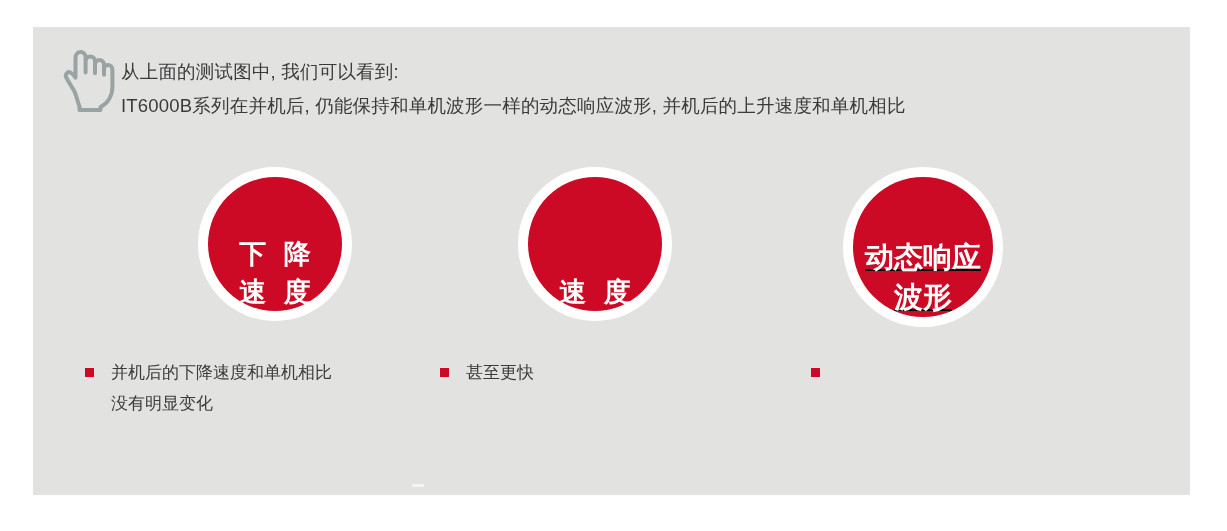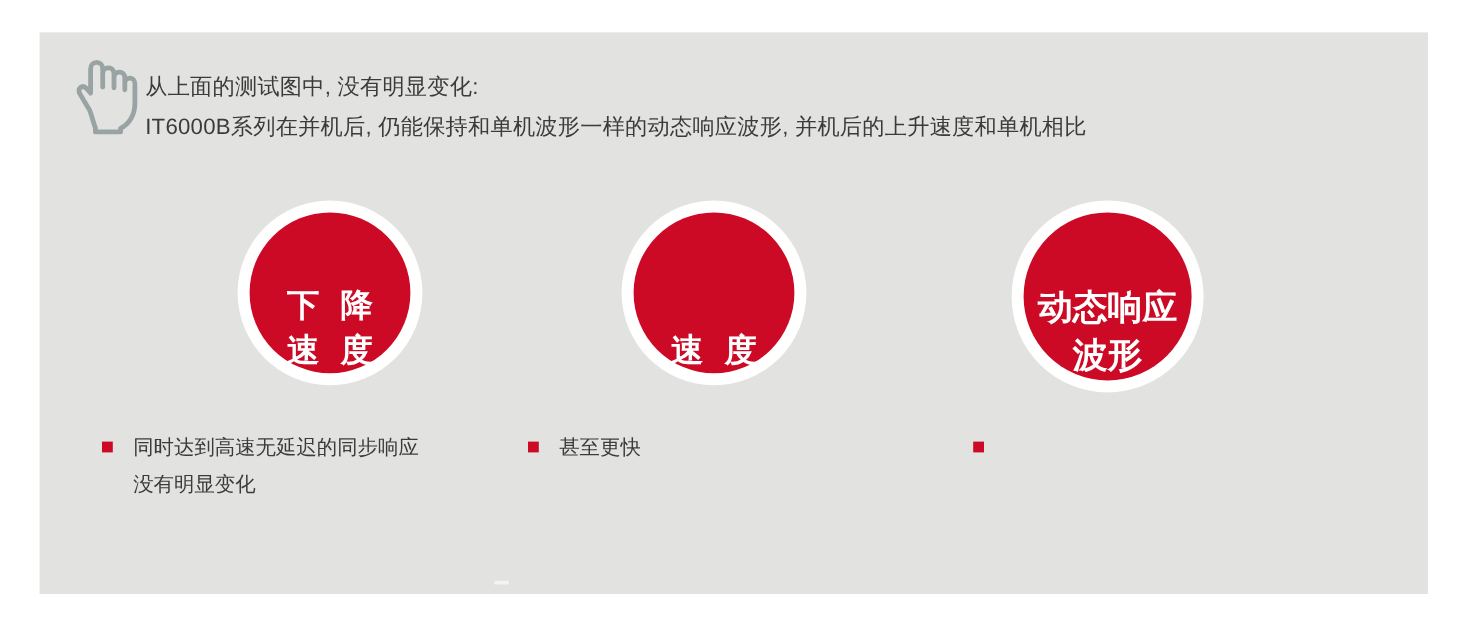--- a/index.html
+++ b/index.html
@@ -102,21 +102,21 @@
   #circle-0 .circle-inner { width: 134px; height: 134px; }
   #circle-0 .circle-line { font-size: 27px; line-height: 38px; letter-spacing: 5px; text-indent: 5px; }
 
   
   #circle-1 { left: 485px; width: 154px; height: 154px; }
   #circle-1 .circle-inner { width: 134px; height: 134px; }
   #circle-1 .circle-line { font-size: 27px; line-height: 38px; letter-spacing: 5px; text-indent: 5px; }
 
   
   #circle-2 { left: 810px; width: 160px; height: 160px; }
-  #circle-2 .circle-inner { width: 140px; height: 140px; }
+  #circle-2 .circle-inner { width: 140px; height: 140px; text-decoration: underline; }
   #circle-2 .circle-line { font-size: 29px; line-height: 40px; letter-spacing: 0px; }
 
   
   #bullets {
     position: absolute;
     left: 0;
     top: 330px;
     width: 100%;
     height: 100px;
   }
@@ -163,21 +163,21 @@
 <div id="stage">
   <div id="panel">
 
     <div id="intro">
       <div id="hand-icon">
         <svg width="58" height="64" viewBox="0 0 58 64" xmlns="http://www.w3.org/2000/svg">
           <path d="M14.5 43.5 C11.5 38.5 8.5 33.5 6.5 30 C4.5 26.5 7.5 23 10.5 24.5 C12.3 25.4 14 27.4 15.5 29.6 L15.5 9.5 C15.5 6.2 17.8 4 20.6 4 C23.4 4 25.6 6.2 25.6 9.5 L25.6 24.5 L25.6 13.5 C25.6 10.6 27.7 8.6 30.3 8.6 C32.9 8.6 35 10.6 35 13.5 L35 25.2 L35 16.8 C35 14 37 12.1 39.5 12.1 C42 12.1 44 14 44 16.8 L44 26.8 L44 21.5 C44 18.9 45.9 17.1 48.2 17.1 C50.5 17.1 52.4 18.9 52.4 21.5 L52.4 38.5 C52.4 48 47.5 55.5 40.5 59 L40.5 62 L19.5 62 L19.5 58.5 C17.8 54.5 16.5 48 14.5 43.5 Z" fill="none" stroke="#9aa3a3" stroke-width="4" stroke-linejoin="round" stroke-linecap="round"></path>
         </svg>
       </div>
       <div id="intro-lines">
-        <div class="intro-line">从上面的测试图中, 没有明显变化:</div>
+        <div class="intro-line">从上面的测试图中, 我们可以看到:</div>
         <div class="intro-line">IT6000B系列在并机后, 仍能保持和单机波形一样的动态响应波形, 并机后的上升速度和单机相比</div>
       </div>
     </div>
 
     <div id="circles">
 
       <div class="circle-wrap" id="circle-0">
         <div class="circle-inner">
           <span class="circle-line">下 降</span>
           <span class="circle-line">速 度</span>
@@ -198,21 +198,21 @@
       </div>
 
     </div>
 
     <div id="bullets">
 
       <div class="bullet-col" id="bullet-col-0">
         <div class="bullet-row">
           <span class="bullet-marker"></span>
           <span class="bullet-text">
-            <span>同时达到高速无延迟的同步响应</span>
+            <span>并机后的下降速度和单机相比</span>
             <span class="l2">没有明显变化</span>
           </span>
         </div>
       </div>
 
       <div class="bullet-col" id="bullet-col-1">
         <div class="bullet-row">
           <span class="bullet-marker"></span>
           <span class="bullet-text">
             <span class="l2">甚至更快</span>

